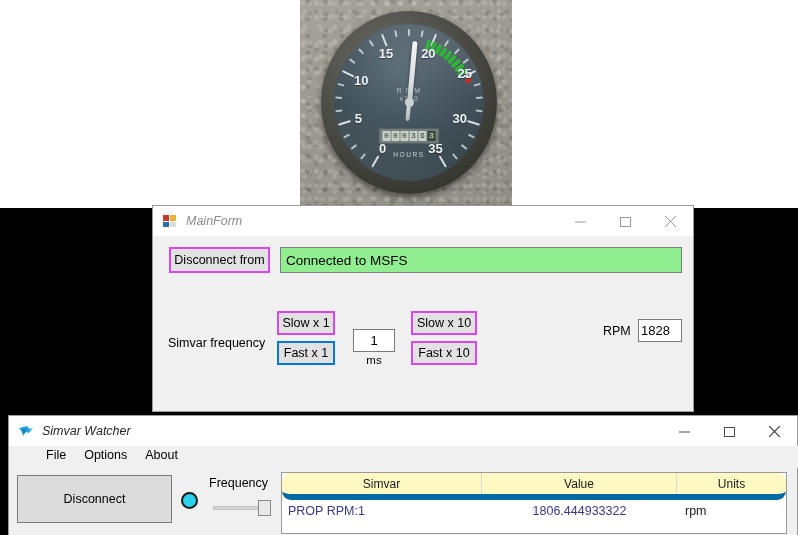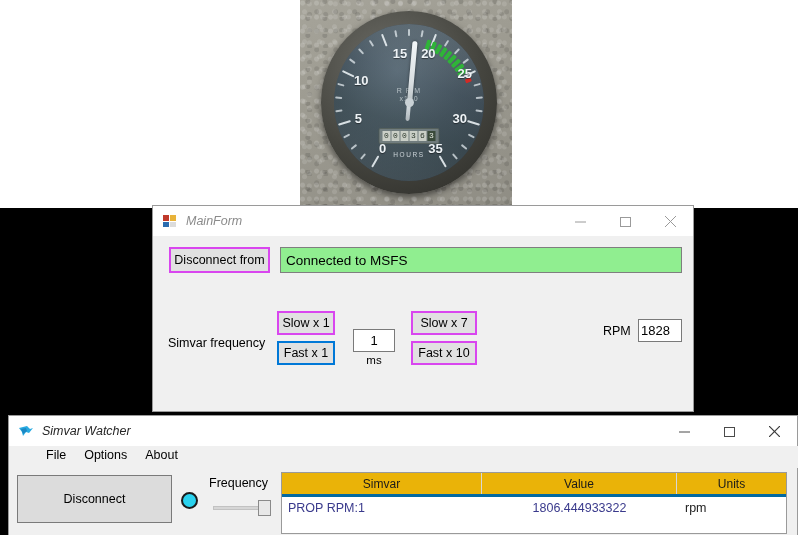--- a/index.html
+++ b/index.html
@@ -111,21 +111,21 @@
   #led{position:absolute;left:172px;top:24px;width:17px;height:17px;border-radius:50%;
        background:#2ad2ee;border:2px solid #1b1b1b;box-sizing:border-box;}
   #lbl-frequency{position:absolute;left:200px;top:8px;font-size:12.5px;color:#000;}
   #freq-slider{position:absolute;left:204px;top:32px;width:58px;height:16px;}
   #freq-track{position:absolute;left:0;top:6px;width:58px;height:4px;background:#d6d6d6;
        border:1px solid #c2c2c2;box-sizing:border-box;}
   #freq-thumb{position:absolute;left:45px;top:0;width:13px;height:16px;background:#e8e8e8;
        border:1px solid #8a8a8a;box-sizing:border-box;}
   #grid{position:absolute;left:272px;top:4px;width:506px;height:62px;background:#fff;
        border:1px solid #9a9a9a;box-sizing:border-box;}
-  #grid-head{display:flex;height:21px;border-bottom:3px solid #0369a1;background:#eab308;}
+  #grid-head{display:flex;height:21px;border-bottom:6px solid #0369a1;background:#fef9c3;border-radius:9px;}
   .gh{font-size:12px;color:#1a1a1a;display:flex;align-items:center;justify-content:center;
       border-right:1px solid #d7d7d7;box-sizing:border-box;height:100%;}
   .gh:last-child{border-right:none;}
   .grow{display:flex;height:22px;align-items:center;}
   .gc{font-size:12.5px;color:#3a3a8c;box-sizing:border-box;height:100%;display:flex;align-items:center;}
   .col-simvar{width:200px;}
   .col-value{width:195px;}
   .col-units{width:109px;text-align:center;}
   .gc.col-simvar{padding-left:6px;}
   .gc.col-value{justify-content:center;}
@@ -260,21 +260,21 @@
             <i></i>
           </div>
           <div class="arcseg red" style="transform: rotate(68.5714deg);">
             <i></i>
           </div>
         </div>
       <div id="nums">
           <div class="gnum" style="left: 48.5px; top: 124.399px; transform: translate(-50%, -50%);">0</div>
           <div class="gnum" style="left: 24.3546px; top: 94.122px; transform: translate(-50%, -50%);">5</div>
           <div class="gnum" style="left: 27.2487px; top: 55.5042px; transform: translate(-50%, -50%);">10</div>
-          <div class="gnum" style="left: 66px; top: 29.1637px; transform: translate(-50%, -50%);">15</div>
+          <div class="gnum" style="left: 52px; top: 29.1637px; transform: translate(-50%, -50%);">15</div>
           <div class="gnum" style="left: 94.3631px; top: 29.1637px; transform: translate(-50%, -50%);">20</div>
           <div class="gnum" style="left: 122.751px; top: 49px; transform: translate(-50%, -50%); margin-left: 8px;">25</div>
           <div class="gnum" style="left: 125.645px; top: 94.122px; transform: translate(-50%, -50%);">30</div>
           <div class="gnum" style="left: 101.5px; top: 124.399px; transform: translate(-50%, -50%);">35</div>
         </div>
       <div id="rpmtxt">
         <span>R P M</span><br>
         <span>x100</span>
       </div>
       <div id="needle-tail" style="transform-origin: 50% 0%; transform: rotate(5.14286deg);"></div>
@@ -322,21 +322,21 @@
           </svg>
       </span>
     </span>
   </div>
   <div id="mf-body">
     <div class="btn" id="btn-disconnect-from">Disconnect from</div>
     <div id="status-banner">Connected to MSFS</div>
     <div id="lbl-update-freq">Simvar frequency</div>
     <div class="btn" id="btn-slow1">Slow x 1</div>
     <div class="btn focus" id="btn-fast1">Fast x 1</div>
-    <div class="btn" id="btn-slow10">Slow x 7</div>
+    <div class="btn" id="btn-slow10">Slow x 10</div>
     <div class="btn" id="btn-fast10">Fast x 10</div>
     <div id="ms-input">1</div>
     <div id="lbl-ms">ms</div>
     <div id="lbl-rpm">RPM</div>
     <div id="rpm-input">1828</div>
   </div>
 </div>
 
 <div class="win" id="simvar">
   <div class="titlebar">

